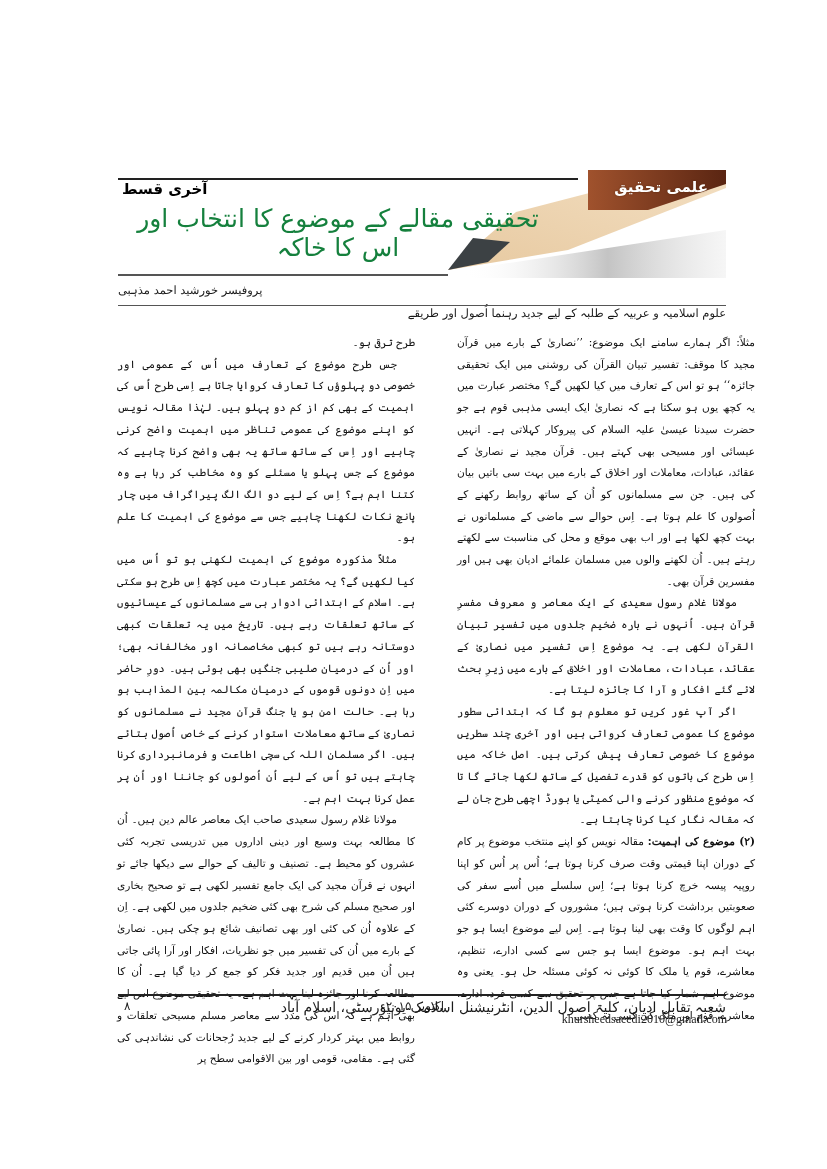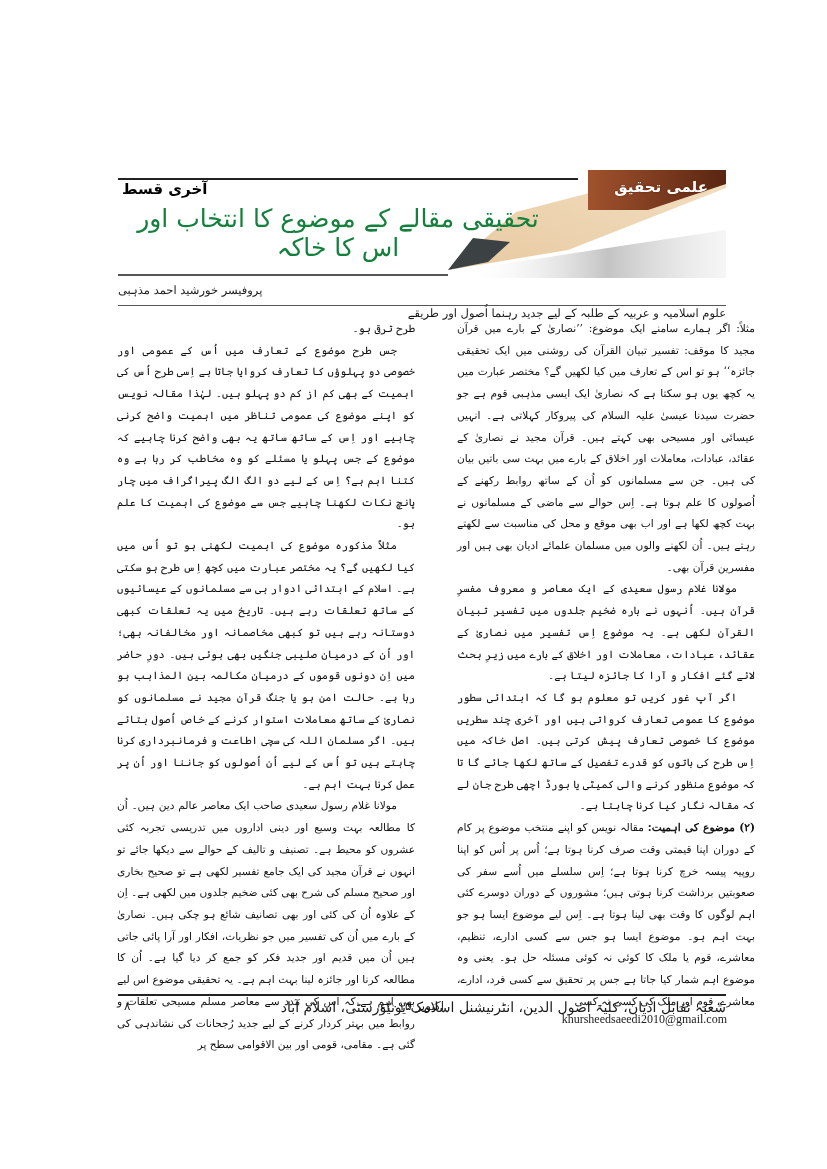--- a/index.html
+++ b/index.html
@@ -16,21 +16,21 @@
                        font-size: 15px; direction: rtl; text-align: right; }
   .title { position: absolute; left: 10px; top: 34px; width: 420px; text-align: center;
            font-family: "DejaVu Serif", serif; font-size: 25px; direction: rtl; color: #15803d; }
 
   .subtitle-row { position: absolute; left: 118px; top: 283px; width: 608px; height: 22px; }
   .subtitle { position: absolute; right: 0; top: 0; font-size: 11.5px; direction: rtl; font-family: "DejaVu Serif", serif; margin-top: 23px; }
   .author { position: absolute; left: 0; top: 0; font-size: 11.5px; direction: rtl; font-family: "DejaVu Serif", serif; }
   .subtitle-rule { position: absolute; left: 118px; top: 305px; width: 608px; height: 1px; background: #555; }
 
   
-  .col { position: absolute; top: 318px; width: 298px; direction: rtl; text-align: justify;
+  .col { position: absolute; top: 332px; width: 298px; direction: rtl; text-align: justify;
          font-family: "DejaVu Serif", serif; font-size: 10.6px; line-height: 21.7px; color: #111; }
   .col-right { left: 425px; margin-left: 32px; }
   .col-left { left: 117px; }
   .col p { margin: 0; }
   .col p.indent { text-indent: 18px; }
   .col .lead { font-weight: bold; }
 
   
   .footer-rule { position: absolute; left: 118px; top: 994px; width: 608px; height: 2px; background: #222; }
   .footer-affil { position: absolute; right: 101px; top: 999px; font-size: 14px; direction: rtl; font-family: "DejaVu Serif", serif; }

